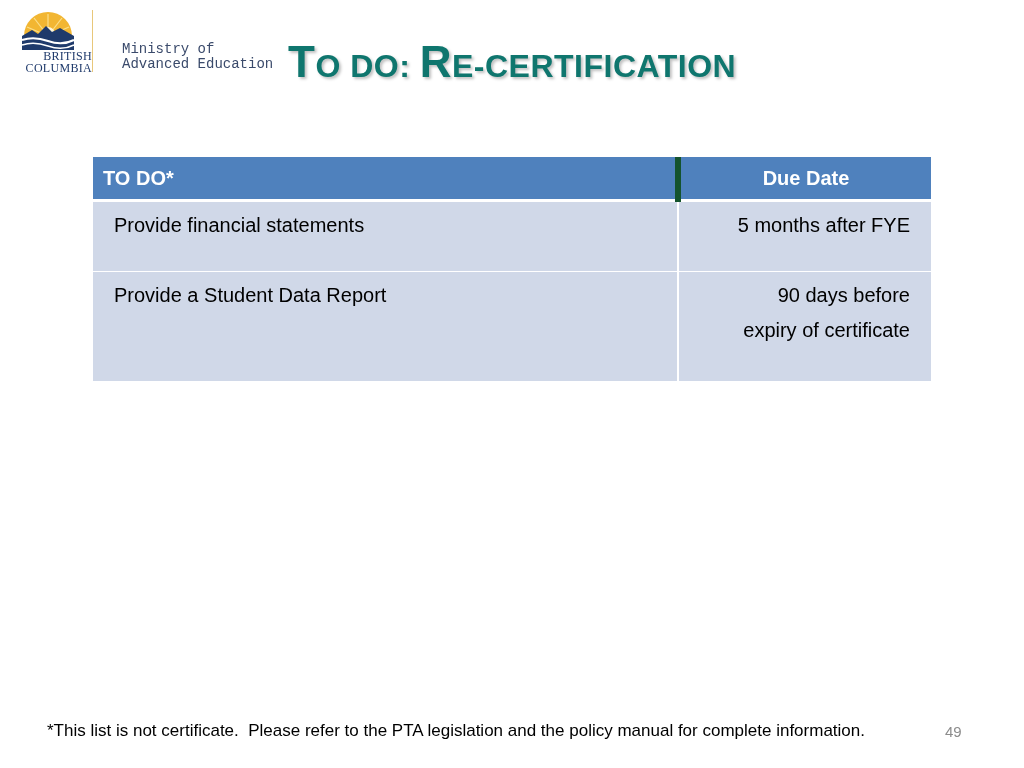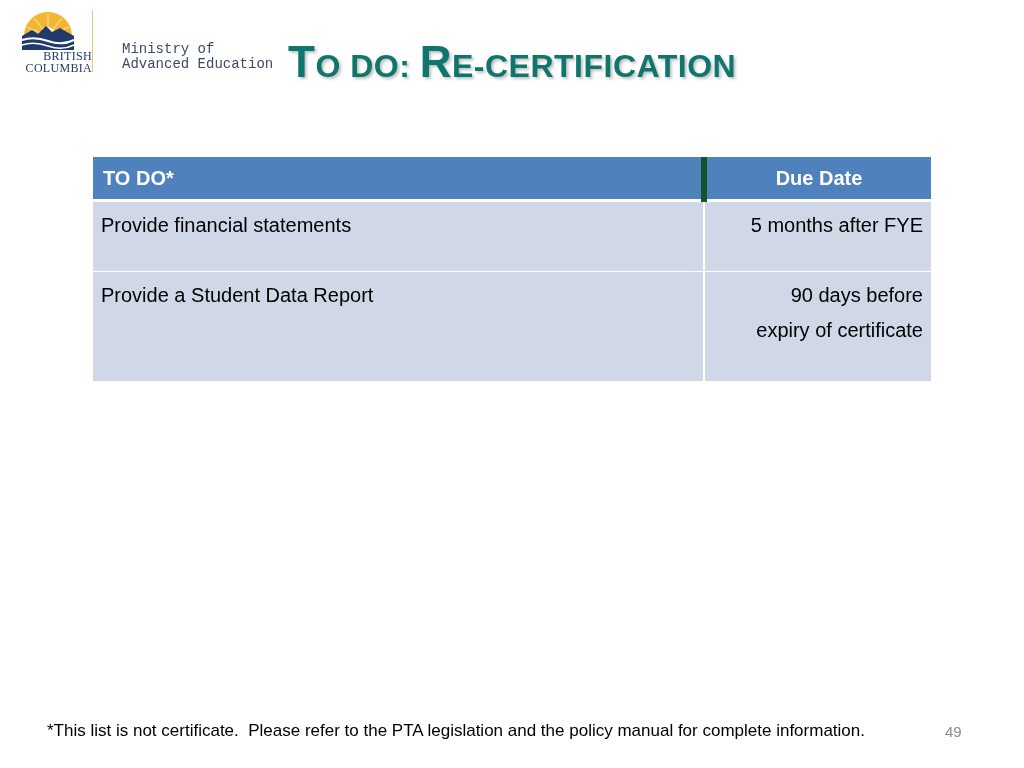--- a/index.html
+++ b/index.html
@@ -17,21 +17,21 @@
   .title { position: absolute; left: 288px; top: 32px; font-family: "Liberation Sans", sans-serif;
     font-weight: bold; color: #0f766e; font-size: 44px; line-height: 60px; white-space: nowrap;
     text-shadow: 2px 2px 3px rgba(0,0,0,0.25); letter-spacing: 0.5px; }
   .title .sc { font-size: 32px; }
   table.todo { position: absolute; left: 93px; top: 157px; width: 838px; border-collapse: collapse;
     font-family: "Liberation Sans", sans-serif; font-size: 20px; color: #000; }
   table.todo th { background: #4f81bd; color: #ffffff; font-weight: bold; height: 42px; padding: 0 10px;
     border-bottom: 3px solid #ffffff; margin-left: 28px; }
   table.todo th.c1 { text-align: left; }
   table.todo th.c2 { text-align: center; border-left: 6px solid #14532d; }
-  table.todo td { vertical-align: top; padding: 6px 8px; line-height: 35px; border-bottom: 1px solid #ffffff; }
+  table.todo td { vertical-align: top; padding: 6px 21px; line-height: 35px; border-bottom: 1px solid #ffffff; }
   table.todo td.c2 { text-align: right; border-left: 2px solid #ffffff; width: 210px; }
   table.todo tr.odd td { background: #d0d8e8; }
   table.todo tr.even td { background: #e9edf4; }
   .footnote { position: absolute; left: 47px; top: 721px; font-size: 17px; color: #000; white-space: nowrap; }
   .page-num { position: absolute; left: 945px; top: 723px; font-size: 15px; color: #8c8c8c; }
 </style>
 </head>
 <body>
 
 <div class="logo">

